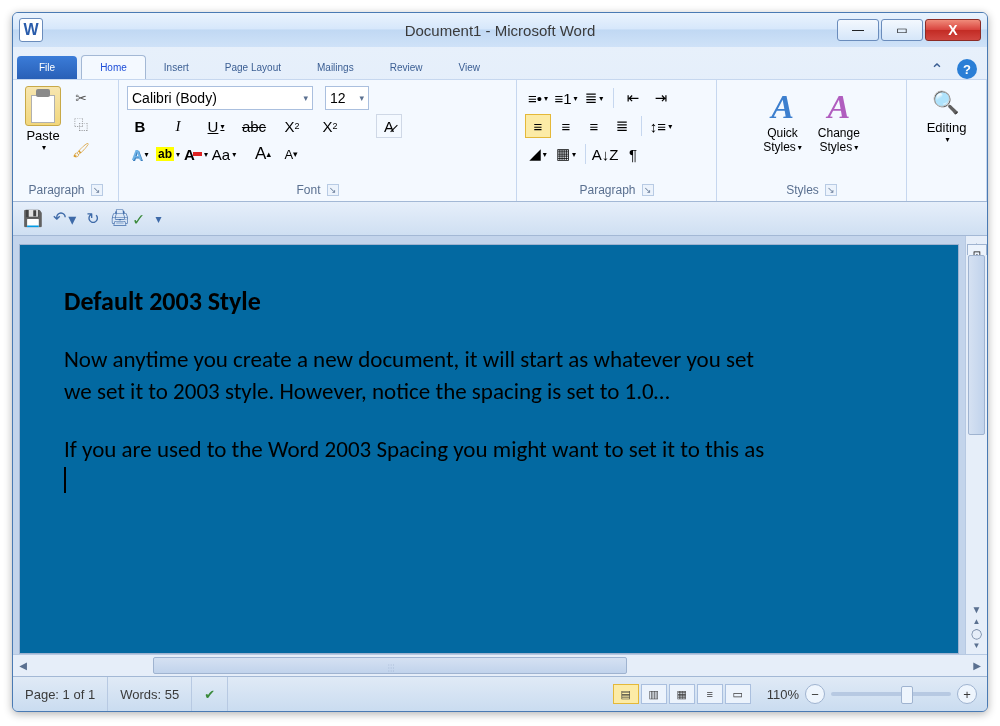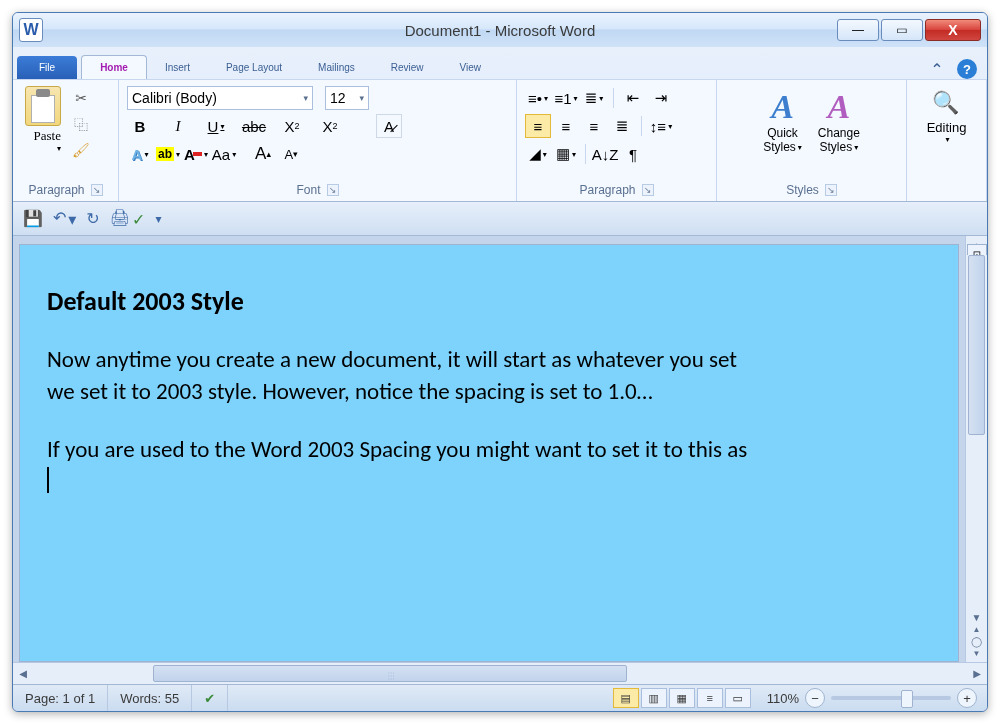--- a/index.html
+++ b/index.html
@@ -8,31 +8,31 @@
 .titlebar { height: 34px; background: linear-gradient(to bottom,#eaf3fd 0%,#d6e7fb 48%,#c0d8f3 49%,#cfe2f8 100%); display: flex; align-items:center; padding: 0 6px; position: relative; }
 .sysicon { width: 24px; height: 24px; background:#fff; border:1px solid #6a8cbc; border-radius:3px; display:flex; align-items:center; justify-content:center; font-weight:bold; color:#2a5cab; font-size:16px; }
 .title { position:absolute; left:50%; transform:translateX(-50%); font-size:15px; color:#3a3a3a; }
 .winbtns { margin-left:auto; display:flex; gap:0; }
 .winbtn { width:42px; height:22px; border:1px solid #6a8cbc; border-radius:3px; margin-left:2px; display:flex; align-items:center; justify-content:center; font-size:12px; background:linear-gradient(to bottom,#f3f8fe,#d5e6f9); }
 .winbtn.close { width:56px; background:linear-gradient(to bottom,#f08b7a,#d9453f 48%,#c22a23 49%,#d14640); color:#fff; border-color:#8c2b25; font-weight:bold; font-size:14px;}
 .ribbon { background:linear-gradient(to bottom,#e7f0fb,#dfeafa); border-bottom:1px solid #a3b8d5;}
 .tabs { display:flex; align-items:flex-end; height:32px; padding-left:4px; gap:0;}
 .tab { padding:6px 18px; font-size:10px; color:#3b5e93; cursor:pointer;}
 .tab.file { background:linear-gradient(to bottom,#3b7cd8,#2960b7); color:#fff; border-radius:4px 4px 0 0; margin-right:4px; padding:6px 22px;}
-.tab.active { background:#f4f9ff; border:1px solid #a3b8d5; border-bottom:none; border-radius:4px 4px 0 0; color:#a21caf;font-weight:bold;}
+.tab.active { background:#f4f9ff; border:1px solid #a3b8d5; border-bottom:none; border-radius:4px 4px 0 0; color:#1d4ed8;}
 .helpicons { margin-left:auto; display:flex; gap:10px; padding-right:10px; align-items:center;}
 .helpicons span { width:20px; height:20px; display:inline-flex; align-items:center; justify-content:center; }
 .qmark { background:#2a7ed6; color:#fff; border-radius:50%; font-weight:bold; font-size:13px;}
 .ribbonbody { background:#f4f9ff; border-top:1px solid #c6d7ef; display:flex; height:122px;}
 .group { border-right:1px solid #c6d7ef; padding:4px 8px 2px; display:flex; flex-direction:column; }
 .group-label { font-size:12px; color:#5a7090; text-align:center; padding:2px 0; display:flex; justify-content:center; align-items:center; gap:6px; margin-top:auto;}
 .launcher { font-size:9px; color:#6a7e9a; border:1px solid #b8cbe4; width:12px; height:12px; display:inline-flex; align-items:center; justify-content:center; background:#ecf3fc;}
 .clipbd { width:106px; display:flex; flex-direction:column;}
 .clipbd-row { display:flex; flex:1;}
-.paste { display:flex; flex-direction:column; align-items:flex-end; padding:2px 4px;font-family:Liberation Serif, serif;}
+.paste { display:flex; flex-direction:column; align-items:center; padding:2px 4px;}
 .paste-icon { width:36px; height:40px; background:linear-gradient(to bottom,#f7e6b0,#f2d77c); border:1px solid #c8a948; border-radius:3px; position:relative;}
 .paste-icon::before { content:""; position:absolute; left:5px; top:8px; width:22px; height:26px; background:#fff; border:1px solid #b0b0b0;}
 .paste-icon::after { content:""; position:absolute; left:10px; top:2px; width:14px; height:8px; background:#8a8a8a; border-radius:2px;}
 .paste-lbl { font-size:13px; margin-top:2px;}
 .clip-sm { display:flex; flex-direction:column; gap:6px; padding:4px 4px; font-size:14px; color:#5a5a5a;}
 .clip-sm span { display:flex; width:24px; height:20px; align-items:center; justify-content:center;}
 .fontgrp { flex:1; min-width:310px;}
 .fontrow { display:flex; gap:12px; align-items:flex-start; padding:2px 0;}
 .combo { background:#fff; border:1px solid #aabfde; height:24px; display:flex; align-items:center; padding:0 4px; font-size:14px; position:relative;}
 .combo .dd { margin-left:auto; font-size:9px; color:#5a7090; padding-left:6px;}
@@ -51,34 +51,34 @@
 .align-active { background:#fceba6; border:1px solid #e4b839;}
 .stylegrp { width:190px; display:flex; flex-direction:column;}
 .stylerow { display:flex; gap:4px; justify-content:center; flex:1;}
 .styleitem { display:flex; flex-direction:column; align-items:center; font-size:12px; padding:4px 6px;}
 .styleicon { font-size:34px; font-family:Georgia,serif; font-style:italic; font-weight:bold;}
 .editgrp { width:80px; display:flex; flex-direction:column; align-items:center;}
 .editicon { font-size:22px; margin-top:6px;}
 .qat { height:34px; background:linear-gradient(to bottom,#e6effa,#cfdff2); border-bottom:1px solid #a3b8d5; display:flex; align-items:center; gap:10px; padding:0 10px;}
 .qat span { font-size:16px; color:#3e6aa8;}
 .docarea { flex:1; background:#c3d4eb; display:flex; overflow:hidden; position:relative;}
-.page { background:#7dd3fc; margin:8px 6px 0 6px; flex:1; padding:40px 27px; font-family:Calibri,"Segoe UI",sans-serif; font-size:23px; color:#000; overflow:hidden; border:1px solid #9fb3d0;}
+.page { background:#0369a1; margin:8px 6px 0 6px; flex:1; padding:40px 44px; font-family:Calibri,"Segoe UI",sans-serif; font-size:23px; color:#000; overflow:hidden; border:1px solid #9fb3d0;}
 .page h2 { font-size:26px; font-weight:bold; margin-bottom:28px;}
 .page p { margin-bottom:28px; line-height:1.3; white-space:nowrap;}
 .cursor { display:inline-block; width:2px; height:26px; background:#000; vertical-align:text-bottom;}
 .vsb { width:22px; background:#e6eef9; border-left:1px solid #b7c9e2; display:flex; flex-direction:column; align-items:center; padding:4px 0; gap:2px;}
 .vsb .arrow { font-size:10px; color:#5a7090;}
 .vsb .track { flex:1; width:100%; background:#e6eef9; margin:2px 0; position:relative;}
 .vsb .thumb { position:absolute; top:0; left:2px; right:2px; height:180px; background:linear-gradient(to right,#d5e1f2,#c1d3ec); border:1px solid #9fb3d0; border-radius:2px;}
 .hsb { height:22px; background:#e6eef9; border-top:1px solid #b7c9e2; display:flex; align-items:center;}
 .hsb .arrow { width:20px; text-align:center; font-size:10px; color:#5a7090;}
 .hsb .track { flex:1; height:100%; position:relative;}
 .hsb .thumb { position:absolute; left:120px; right:340px; top:2px; bottom:2px; background:linear-gradient(to bottom,#d5e1f2,#c1d3ec); border:1px solid #9fb3d0; border-radius:2px; display:flex; align-items:center; justify-content:center;}
 .hsb .thumb::before { content:"⋮⋮⋮"; letter-spacing:-4px; color:#8aa0c0; font-size:7px; transform:rotate(90deg);}
-.statusbar { height:27px; background:linear-gradient(to bottom,#e0eaf6,#cadcf0); border-top:1px solid #a3b8d5; display:flex; align-items:center; font-size:13px; color:#3a3a3a;}
+.statusbar { height:35px; background:linear-gradient(to bottom,#e0eaf6,#cadcf0); border-top:1px solid #a3b8d5; display:flex; align-items:center; font-size:13px; color:#3a3a3a;}
 .statusbar .cell { padding:0 12px; border-right:1px solid #b7c9e2; height:100%; display:flex; align-items:center; gap:6px;}
 .statusbar .views { margin-left:auto; display:flex; gap:2px; padding:0 6px;}
 .viewbtn { width:26px; height:20px; border:1px solid #aabfde; background:#ecf3fc; display:flex; align-items:center; justify-content:center; font-size:11px;}
 .viewbtn.active { background:#fceba6; border-color:#e4b839;}
 .zoom { display:flex; align-items:center; gap:6px; padding:0 10px;}
 .zoombtn { width:20px; height:20px; border:1px solid #9fb3d0; border-radius:50%; background:#eef5fd; display:flex; align-items:center; justify-content:center; font-size:13px;}
 .zoomslider { width:120px; height:4px; background:#b7c9e2; position:relative; border-radius:2px;}
 .zoomslider::before { content:""; position:absolute; left:58%; top:-6px; width:10px; height:16px; background:#eef5fd; border:1px solid #9fb3d0; border-radius:2px;}
 .dd-tiny { font-size:8px; vertical-align:middle; margin-left:2px;}
 .sep { width:1px; background:#c6d7ef; margin:2px 4px;}

